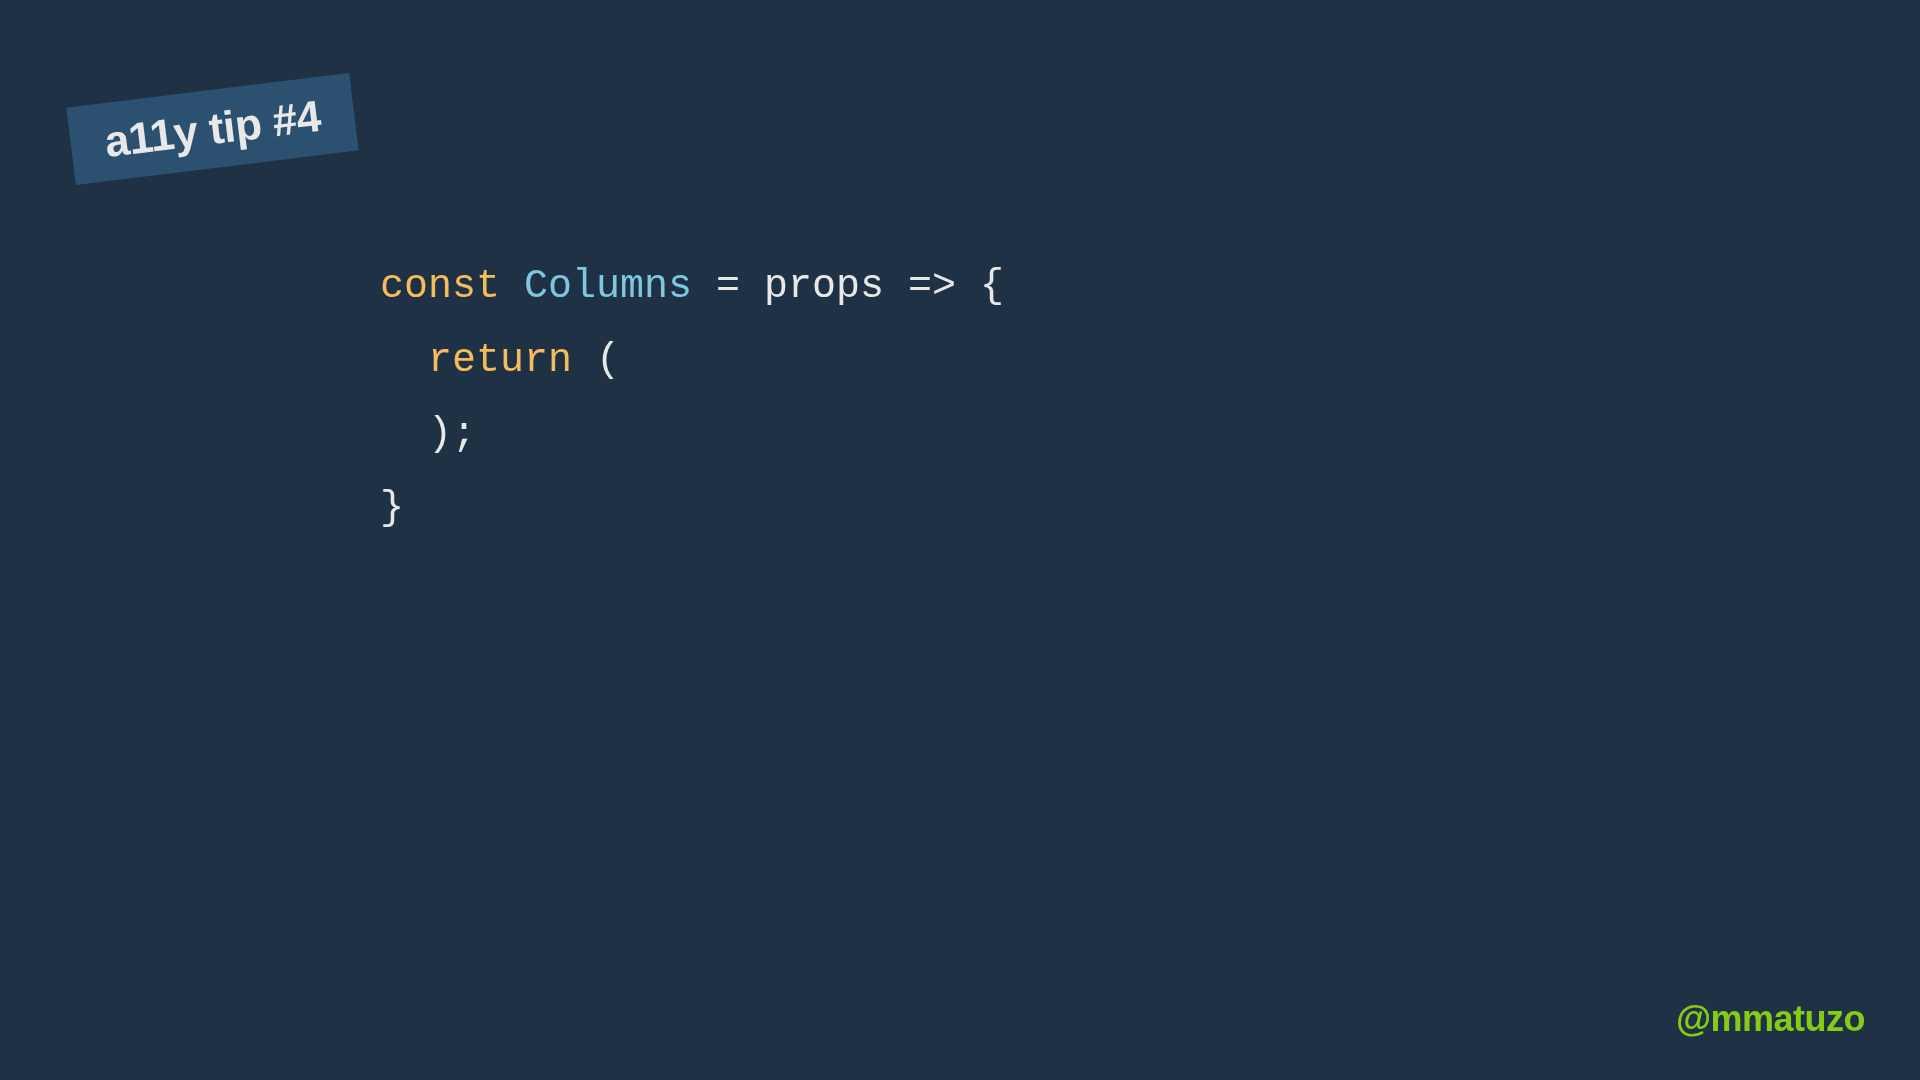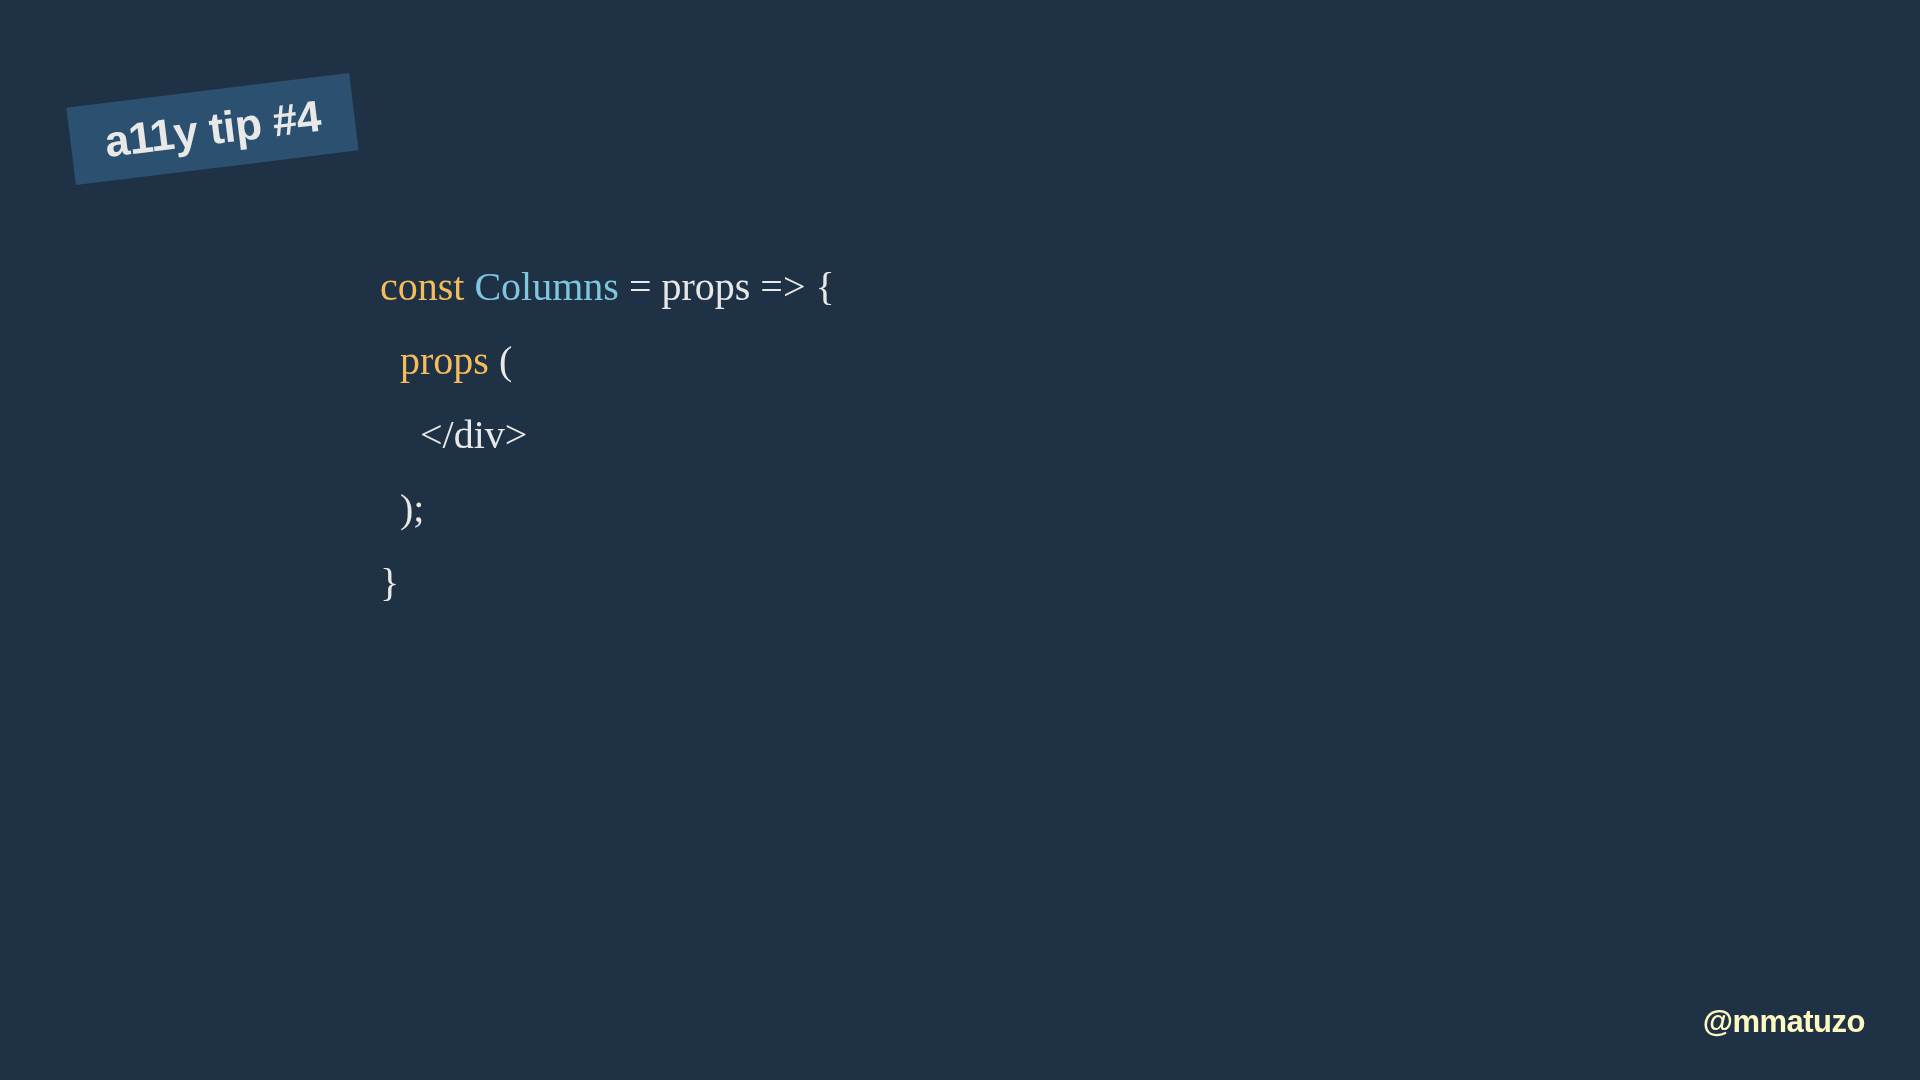--- a/index.html
+++ b/index.html
@@ -22,47 +22,46 @@
       font-size: 44px;
       font-weight: 700;
       padding: 14px 34px;
       transform: rotate(-7deg);
       letter-spacing: -0.5px;
     }
     .code {
       position: absolute;
       top: 250px;
       left: 380px;
-      font-family: Liberation Serif, serif;
+      font-family: Liberation Mono, monospace;
       font-size: 40px;
       line-height: 1.85;
       color: #e8e8e8;
     }
     .code .line { white-space: pre; }
     .kw   { color: #f6bb5a; }
     .name { color: #7fc6e0; }
     .op   { color: #e8e8e8; }
     .tag  { color: #e8e8e8; }
     .punc { color: #e8e8e8; }
     .credit {
       position: absolute;
       bottom: 40px;
       right: 55px;
-      font-size: 31px;
+      font-size: 36px;
       font-weight: 700;
-      color: #fef9c3;
+      color: #84cc16;
       letter-spacing: -0.5px;
     }
   </style>
 </head>
 <body>
 
 <div class="badge">a11y tip #4</div>
 
 <div class="code">
   <div class="line"><span class="kw">const</span><span class="name"> Columns</span><span class="op"> = props =&gt; {</span></div>
-  <div class="line"><span>  </span><span class="kw">props</span><span class="op"> (</span></div>
-  <div class="line tag">    &lt;/div&gt;</div>
+  <div class="line"><span>  </span><span class="kw">return</span><span class="op"> (</span></div>
   <div class="line punc">  );</div>
   <div class="line punc">}</div>
 </div>
 
 <div class="credit">@mmatuzo</div>
 
 </body></html>

